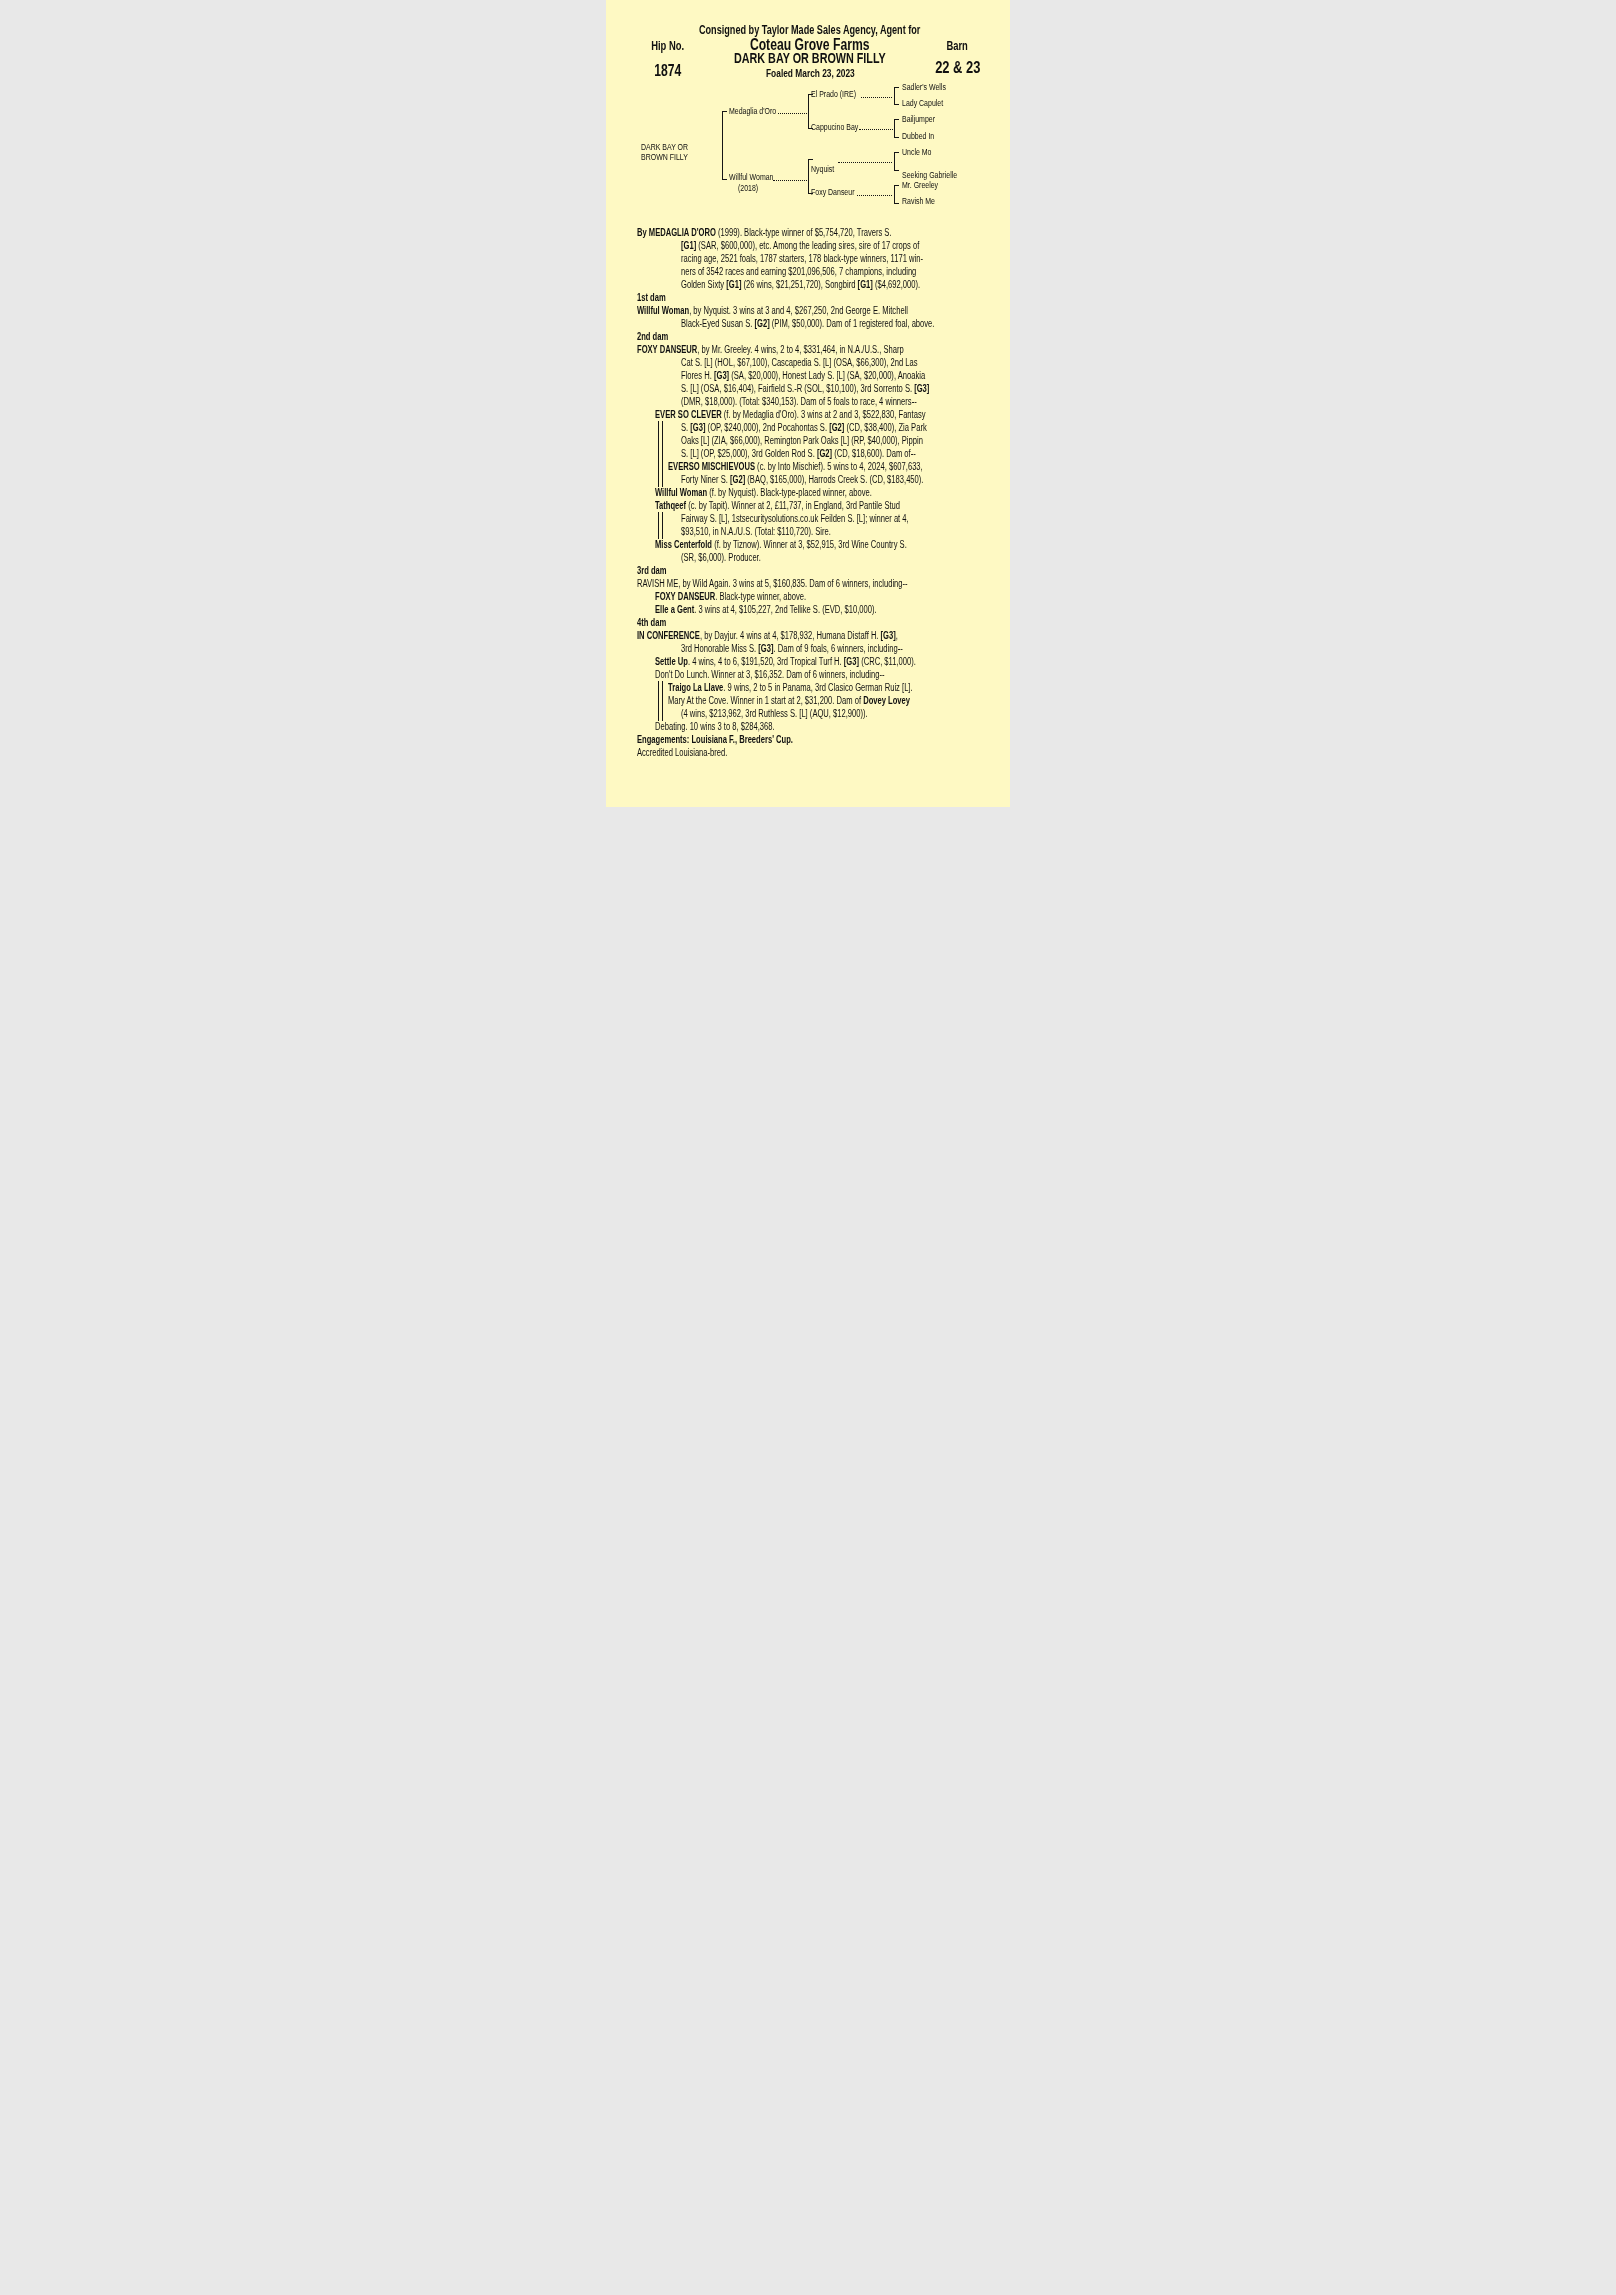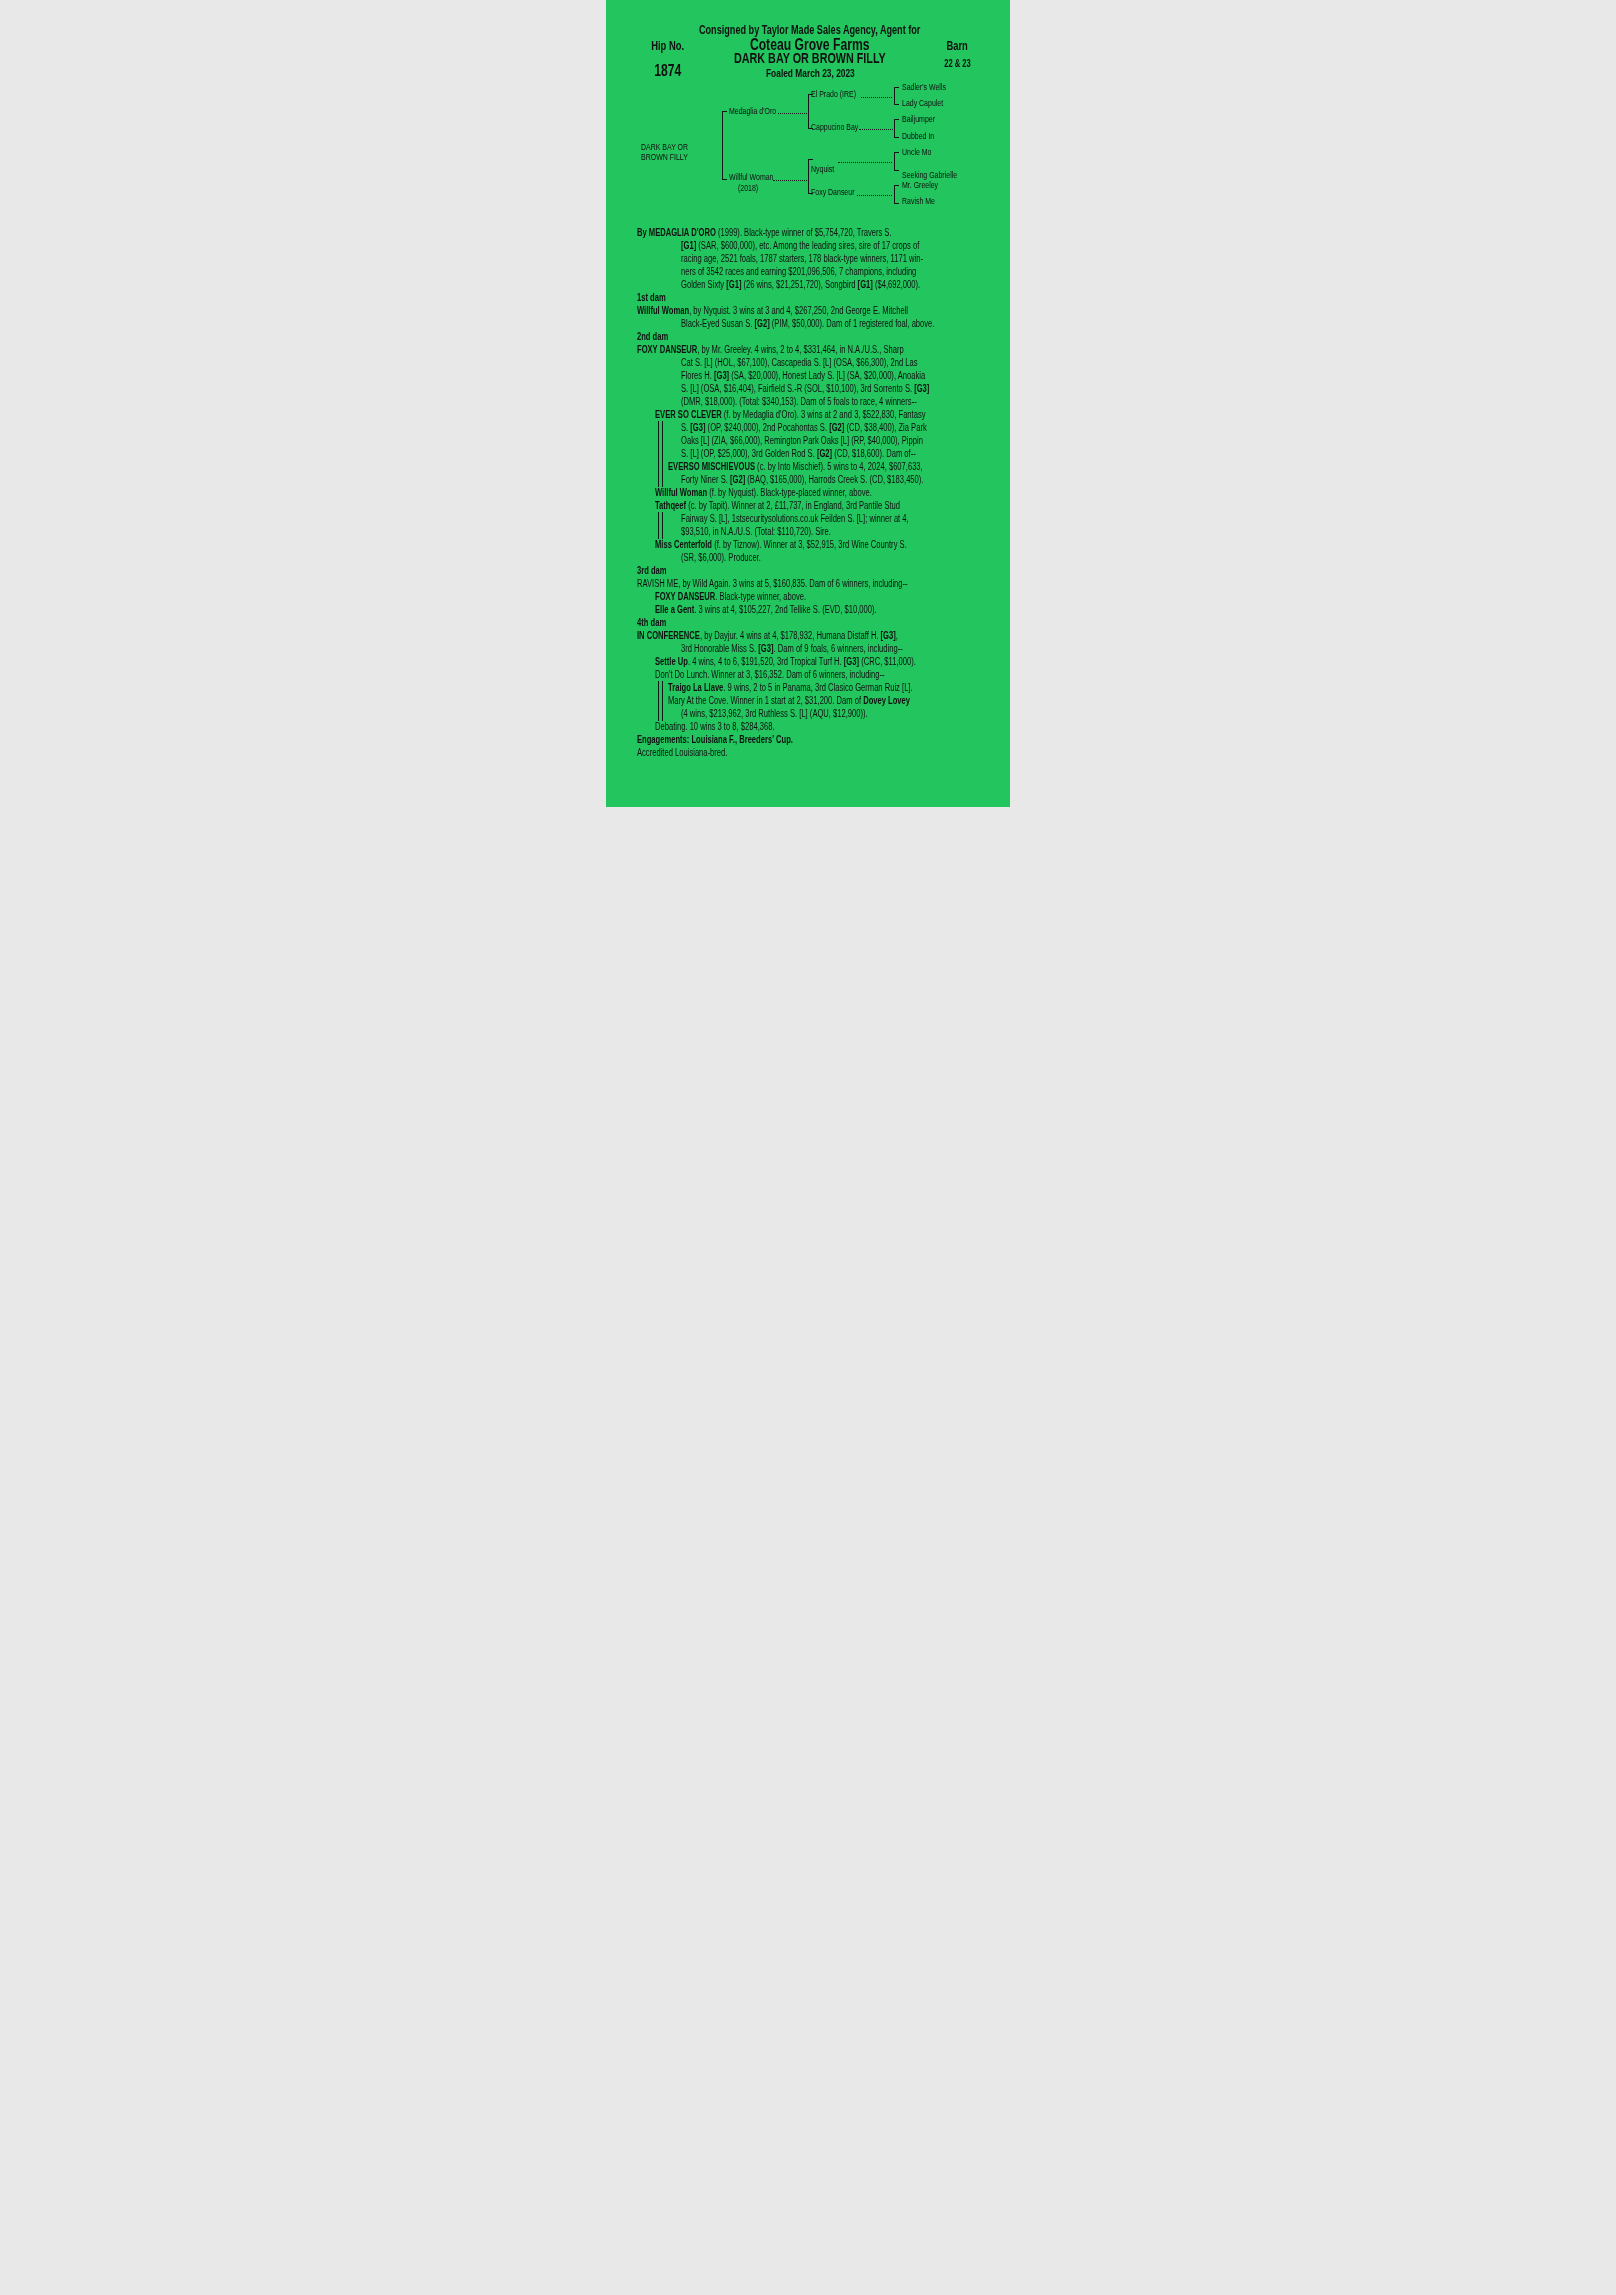--- a/index.html
+++ b/index.html
@@ -1,41 +1,41 @@
 <!DOCTYPE html>
 <html style="font-size:7.3px"><head>
 <meta charset="utf-8">
 <title>Sale Catalog Page</title>
 <style>
   html,body{margin:0;padding:0;background:#e8e8e8;}
   .page{
     position:relative;
     width:404px;height:807px;
     margin:0 auto;
-    background:#22c55e;
+    background:#fef9c3;
     color:#101010;
     font-family:"Liberation Sans","DejaVu Sans",sans-serif;
     overflow:hidden;
   }
   .sqz{display:inline-block;transform:scaleX(0.76);transform-origin:0 50%;white-space:pre;}
   .ctr .sqz{transform-origin:50% 50%;}
   b{font-weight:bold;}
 
   
   .hdr-line{position:absolute;left:31px;width:346px;text-align:center;font-weight:bold;}
   #consigned1{top:23px;font-size:12px;}
   #consigned2{top:36px;font-size:16px;}
   #colortitle{top:50px;font-size:14.2px;}
   #foaled{top:67px;font-size:11px;}
   .hipbox{position:absolute;left:27.5px;top:39px;width:69px;text-align:center;font-weight:bold;}
   .hipbox .lbl{font-size:12.4px;}
   .hipbox .num{font-size:16px;margin-top:9px;}
   .barnbox{position:absolute;left:317px;top:39px;width:69px;text-align:center;font-weight:bold;}
   .barnbox .lbl{font-size:12.4px;}
-  .barnbox .num{font-size:10px;margin-top:4.6px;}
+  .barnbox .num{font-size:17px;margin-top:4.6px;}
 
   
   .tree{position:absolute;left:0;top:0;width:404px;height:220px;font-size:9.2px;}
   .tnode{position:absolute;height:10px;line-height:10px;white-space:pre;}
   .brk{position:absolute;width:3.7px;border-left:0.9px solid #161616;border-top:0.9px solid #161616;border-bottom:0.9px solid #161616;}
   .ldr{position:absolute;height:0;border-bottom:0.9px dotted #161616;}
 
   
   .bodytext{position:absolute;left:31px;top:226px;width:349px;font-size:10px;}
   .line{position:relative;height:13px;line-height:13px;white-space:pre;}

